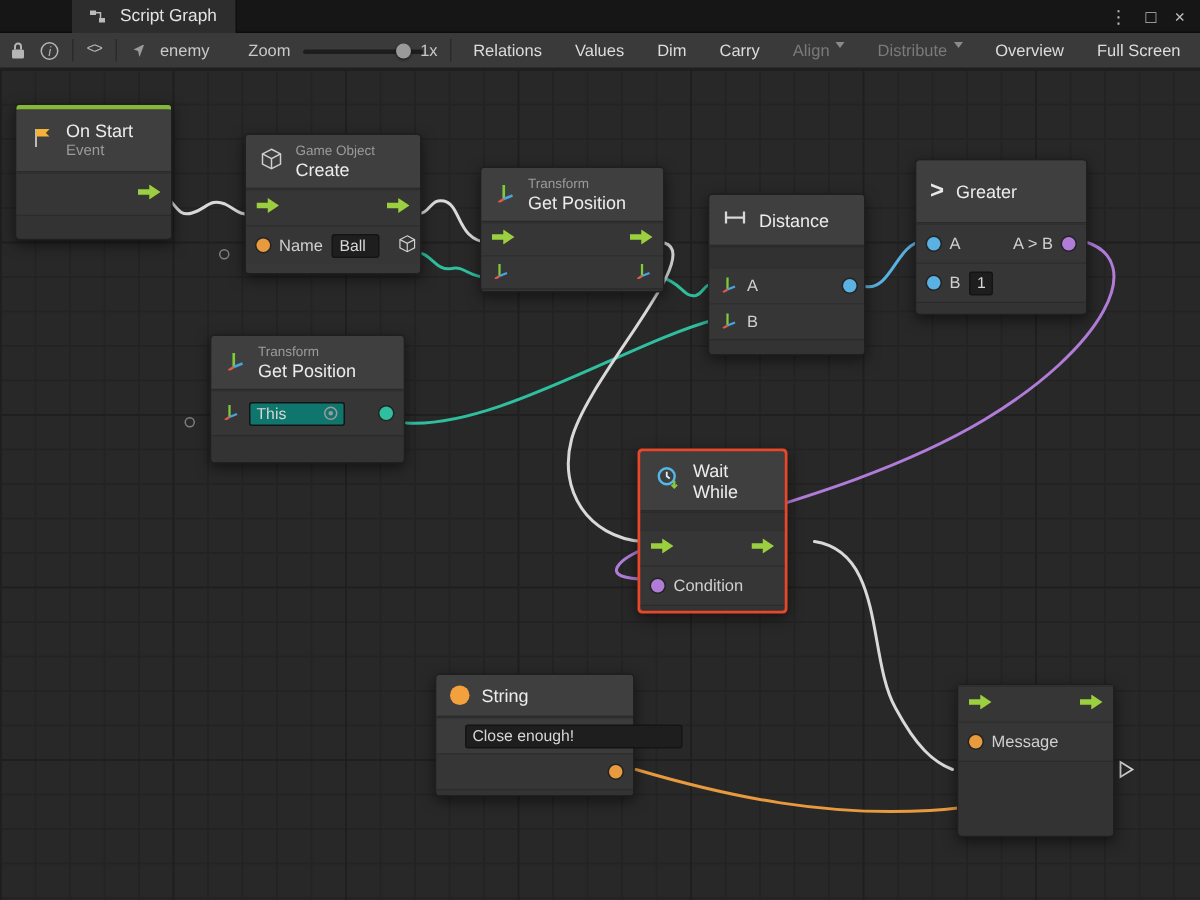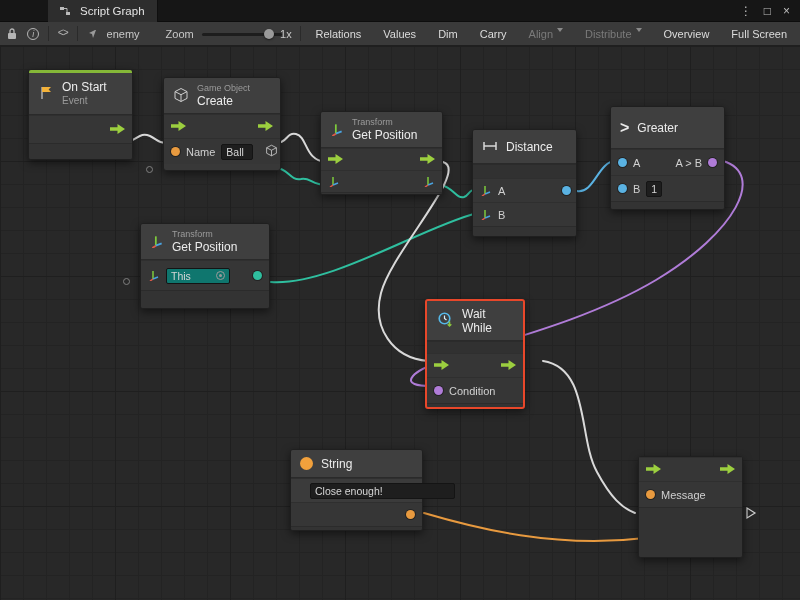--- a/index.html
+++ b/index.html
@@ -160,21 +160,21 @@
   </svg>
 
   <span class="indicator" style="left:146px;top:120px"></span>
   <span class="indicator" style="left:123px;top:232px"></span>
   <span class="abs-dot" style="left:745px;top:460px;z-index:2">
     <svg width="12" height="14">
         <path d="M2 2 10 7 2 12z" fill="none" stroke="#cfcfcf" stroke-width="1.2"></path>
       </svg>
   </span>
 
-  <div class="node" style="left:28px;top:23px;width:105px;height:91px">
+  <div class="node" style="left:10px;top:23px;width:105px;height:91px">
     <div class="accent"></div>
     <div class="hdr" style="min-height:42px">
       <span>
         <svg width="16" height="16">
             <path d="M4 2v12" stroke="#c9c9c9" stroke-width="1.2"></path>
             <path d="M4 2h9l-2.4 2.6L13 7H4z" fill="#f3b23a"></path>
           </svg>
       </span>
       <span class="tcol">
         <span class="ttl">On Start</span>
@@ -183,21 +183,21 @@
     </div>
     <div class="row" style="height:28px">
       <span class="spacer"></span>
       <span><svg width="15" height="10" viewBox="0 0 15 10">
             <path d="M0 3.2h7.5V0L15 5 7.5 10V6.8H0z" fill="#9ccf3f"></path>
           </svg></span>
     </div>
     <div class="footer"></div>
   </div>
 
-  <div class="node" style="left:163px;top:31px;width:118px;height:94px">
+  <div class="node" style="left:163px;top:43px;width:118px;height:94px">
     <div class="hdr">
       <span>
         <svg width="16" height="16" viewBox="0 0 16 16">
             <path d="M8 1.5 14 4.6v6.8L8 14.5 2 11.4V4.6z" fill="none" stroke="#cfcfcf"></path>
             <path d="M2 4.6 8 7.7l6-3.1M8 7.7v6.8" fill="none" stroke="#cfcfcf"></path>
           </svg>
       </span>
       <span class="tcol">
         <span class="cat">Game Object</span>
         <span class="ttl">Create</span>

